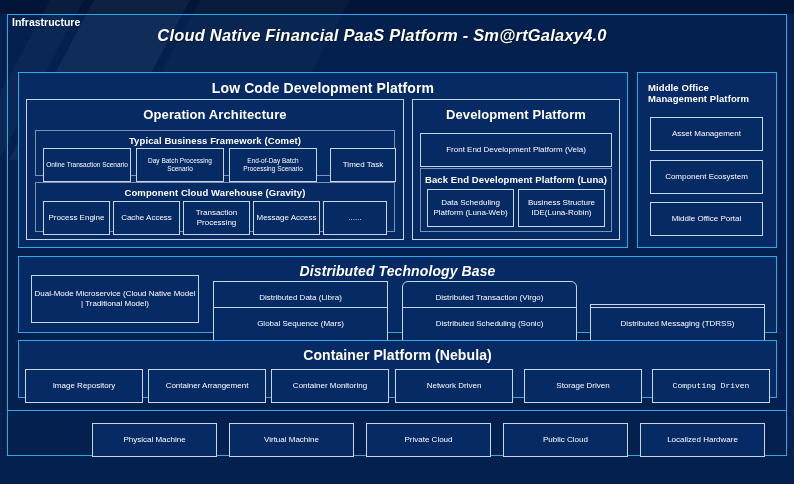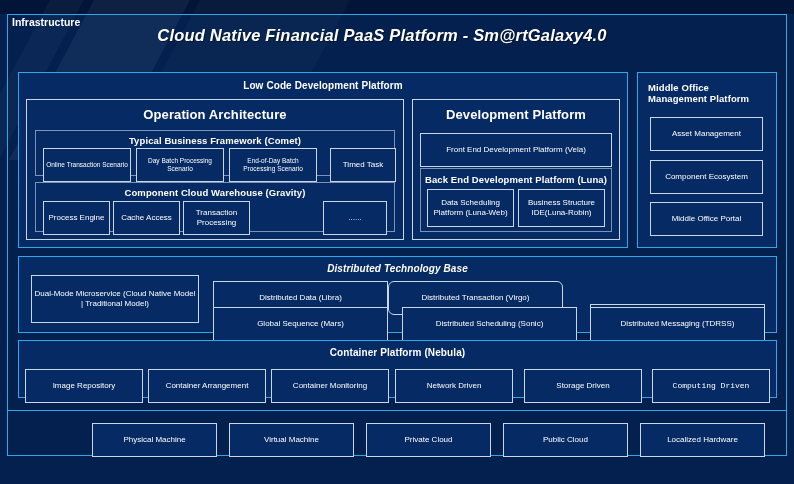--- a/index.html
+++ b/index.html
@@ -77,21 +77,21 @@
     background: #062a63;
   }
   .panel-sub {
     position: absolute;
     box-sizing: border-box;
     border: 1.2px solid #5f7fae;
     background: #062a63;
   }
   .panel-title {
     text-align: center;
-    font-size: 10px;
+    font-size: 14px;
     font-weight: bold;
     color: #ffffff;
     letter-spacing: .1px;
   }
   .panel-title.big {
     font-size: 13px;
   }
   .panel-title.med {
     font-size: 9.5px;
     font-weight: bold;
@@ -163,20 +163,21 @@
   <div class="chip sz-sm" style="left:136px; top:148px; width:88px; height:23px;">Day Batch Processing Scenario</div>
   <div class="chip sz-sm" style="left:229px; top:148px; width:88px; height:23px;">End-of-Day Batch Processing Scenario</div>
   <div class="chip sz-md" style="left:322px; top:148px; width:66px; height:23px;margin-left:8px;">Timed Task</div>
 
   <div class="panel-sub" style="left:35px; top:182px; width:360px; height:50px; border-color:#7d92b5;">
     <div class="panel-title med" style="margin-top:4px;">Component Cloud Warehouse (Gravity)</div>
   </div>
   <div class="chip sz-md" style="left:43px; top:201px; width:67px; height:24px;">Process Engine</div>
   <div class="chip sz-md" style="left:113px; top:201px; width:67px; height:24px;">Cache Access</div>
   <div class="chip sz-md" style="left:183px; top:201px; width:67px; height:24px;">Transaction Processing</div>
+  <div class="chip sz-md" style="left:253px; top:201px; width:67px; height:24px;">Message Access</div>
   <div class="chip sz-md" style="left:323px; top:201px; width:64px; height:24px;">......</div>
 
   <div class="panel-sub" style="left:412px; top:99px; width:208px; height:141px; border-color:#c9d6e8;">
     <div class="panel-title big" style="margin-top:7px;">Development Platform</div>
   </div>
   <div class="chip sz-md" style="left:420px; top:133px; width:192px; height:26px;">Front End Development Platform (Vela)</div>
 
   <div class="panel-sub" style="left:420px; top:168px; width:192px; height:64px; border-color:#7d92b5;">
     <div class="panel-title med" style="margin-top:5px;">Back End Development Platform (Luna)</div>
   </div>
@@ -190,21 +191,21 @@
   <div class="chip sz-md" style="left:650px; top:160px; width:113px; height:27px;">Component Ecosystem</div>
   <div class="chip sz-md" style="left:650px; top:202px; width:113px; height:27px;">Middle Office Portal</div>
 
   <div class="panel" style="left:18px; top:256px; width:759px; height:77px;">
     <div class="panel-title" style="margin-top:6px;font-style:italic;">Distributed Technology Base</div>
   </div>
   <div class="chip sz-md" style="left:31px; top:275px; width:168px; height:48px;">Dual-Mode Microservice (Cloud Native Model | Traditional Model)</div>
 
   <div class="chip sz-md" style="left:213px; top:281px; width:175px; height:21px;">Distributed Data (Libra)</div>
   <div class="chip sz-md" style="left:213px; top:307px; width:175px; height:21px;">Global Sequence (Mars)</div>
-  <div class="chip sz-md" style="left:388px; top:281px; width:175px; height:34px;border-radius:6px;">Distributed Transaction (Virgo)</div>
+  <div class="chip sz-md" style="left:402px; top:281px; width:175px; height:34px;border-radius:6px;">Distributed Transaction (Virgo)</div>
   <div class="chip sz-md" style="left:402px; top:307px; width:175px; height:21px;">Distributed Scheduling (Sonic)</div>
   <div class="chip sz-md" style="left:590px; top:281px; width:175px; height:21px;margin-top:23px;">Distributed Cache (Orbit)</div>
   <div class="chip sz-md" style="left:590px; top:307px; width:175px; height:21px;">Distributed Messaging (TDRSS)</div>
 
   <div class="panel" style="left:18px; top:340px; width:759px; height:58px;">
     <div class="panel-title" style="margin-top:6px;">Container Platform (Nebula)</div>
   </div>
   <div class="chip sz-md" style="left:25px; top:369px; width:118px; height:21px;">Image Repository</div>
   <div class="chip sz-md" style="left:148px; top:369px; width:118px; height:21px;">Container Arrangement</div>
   <div class="chip sz-md" style="left:271px; top:369px; width:118px; height:21px;">Container Monitoring</div>

